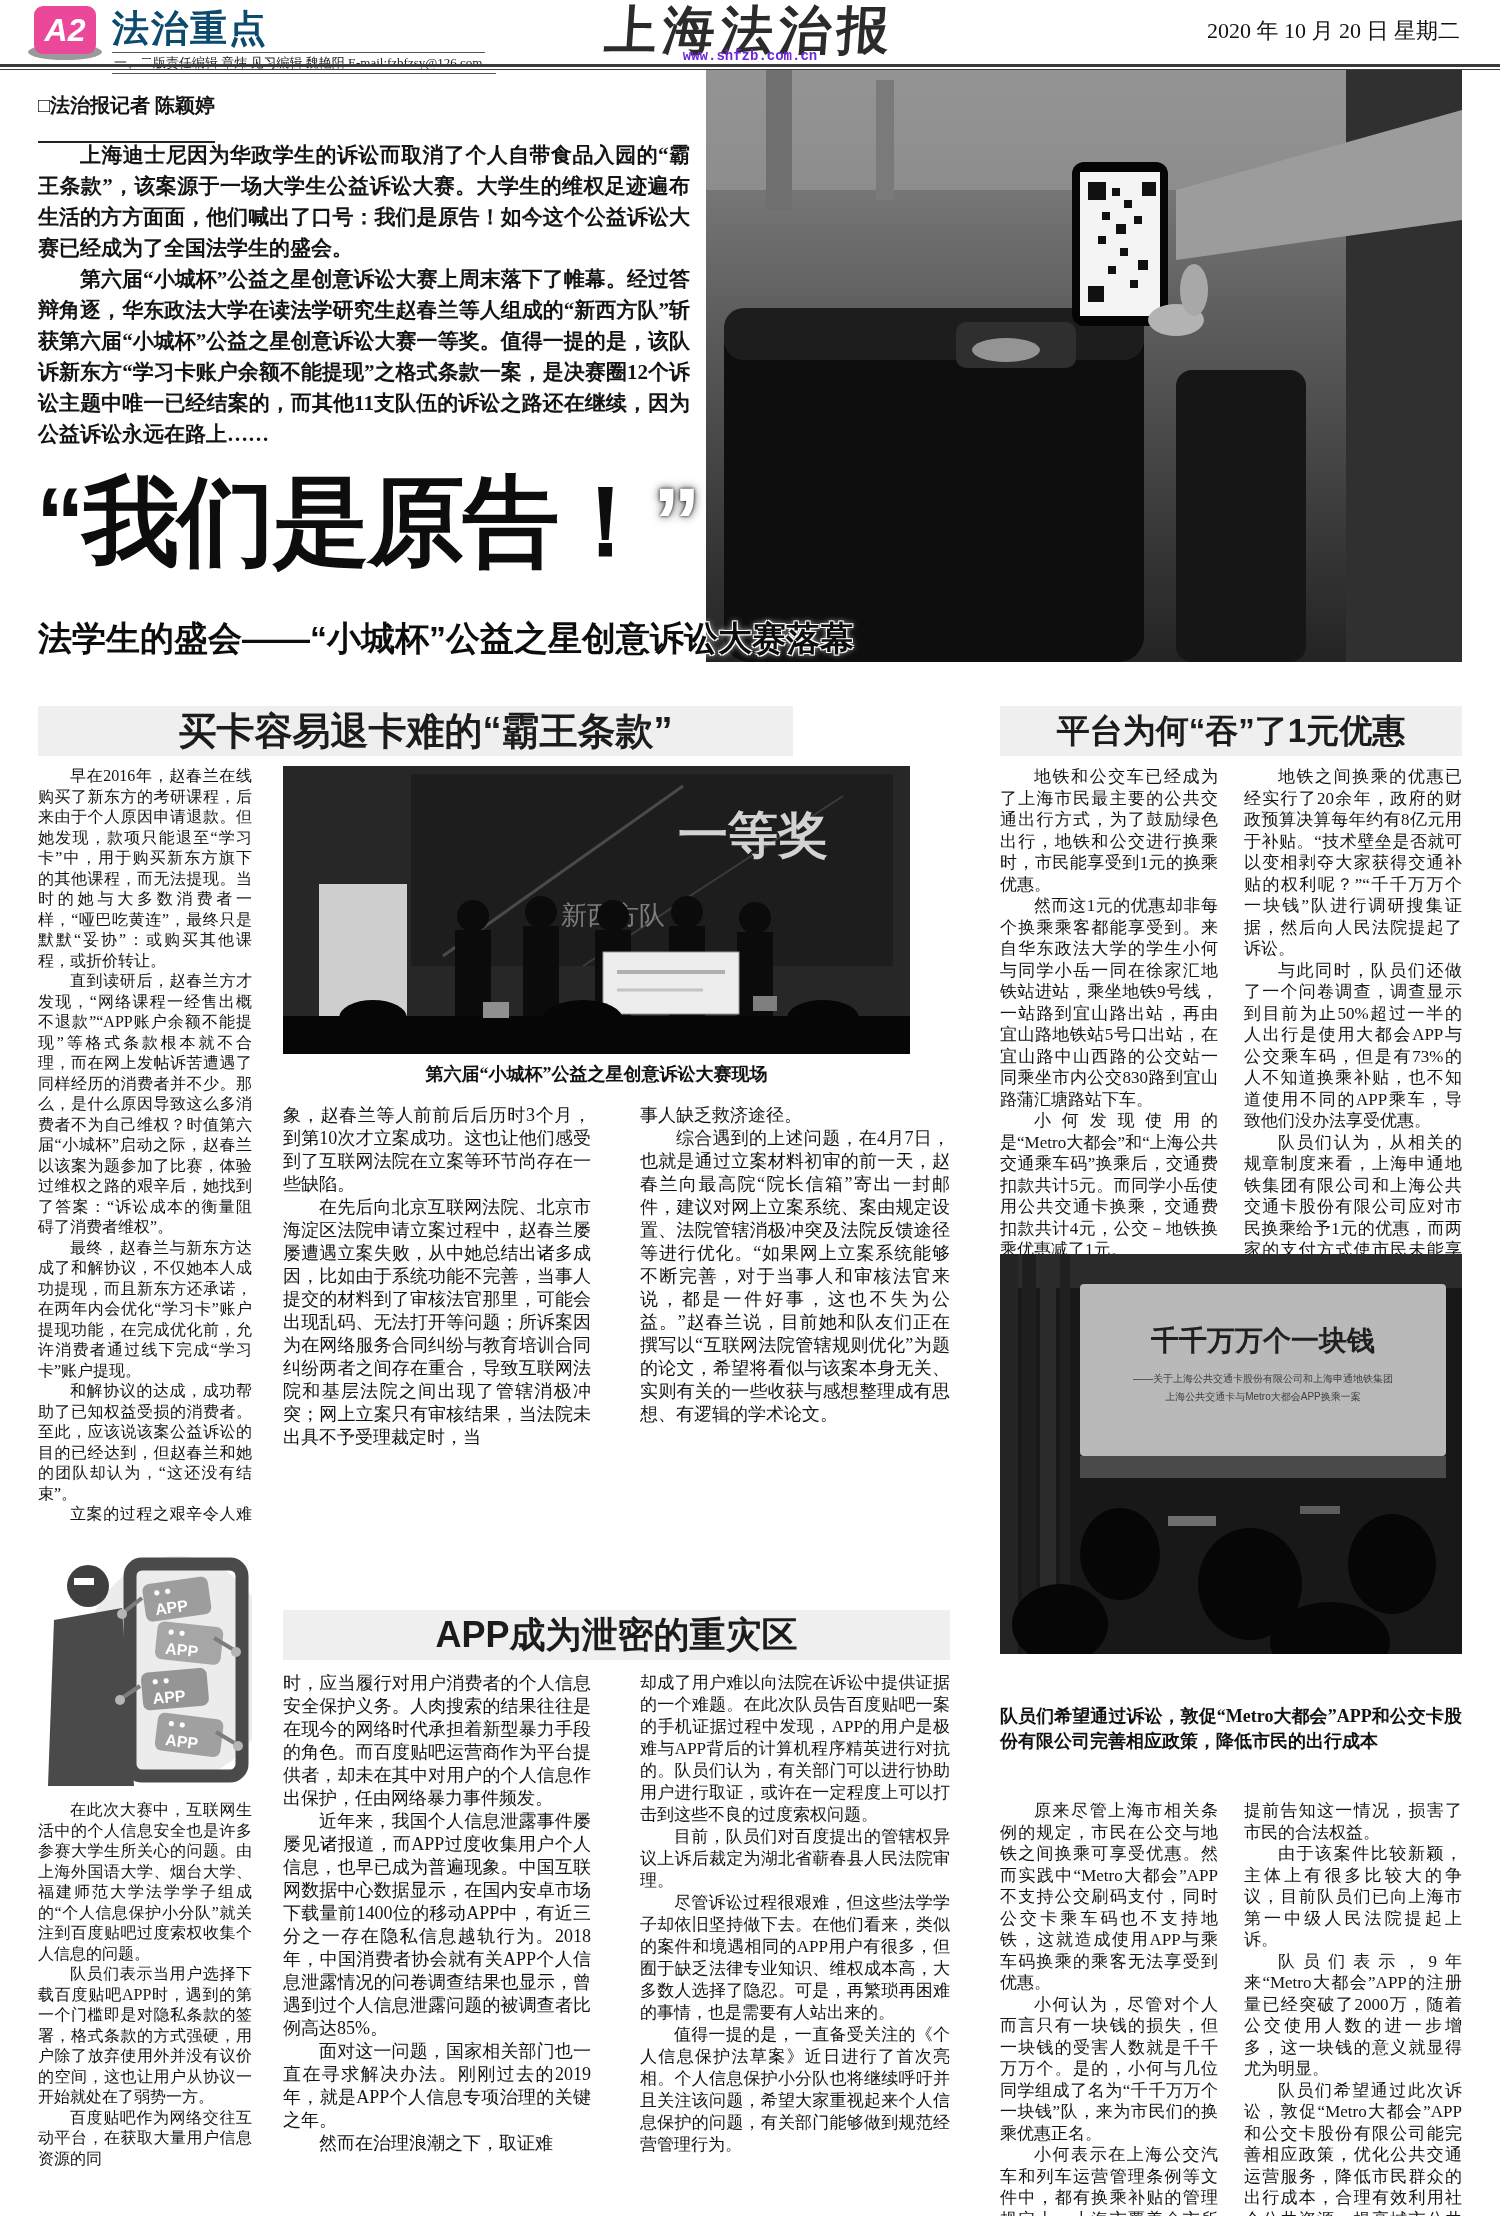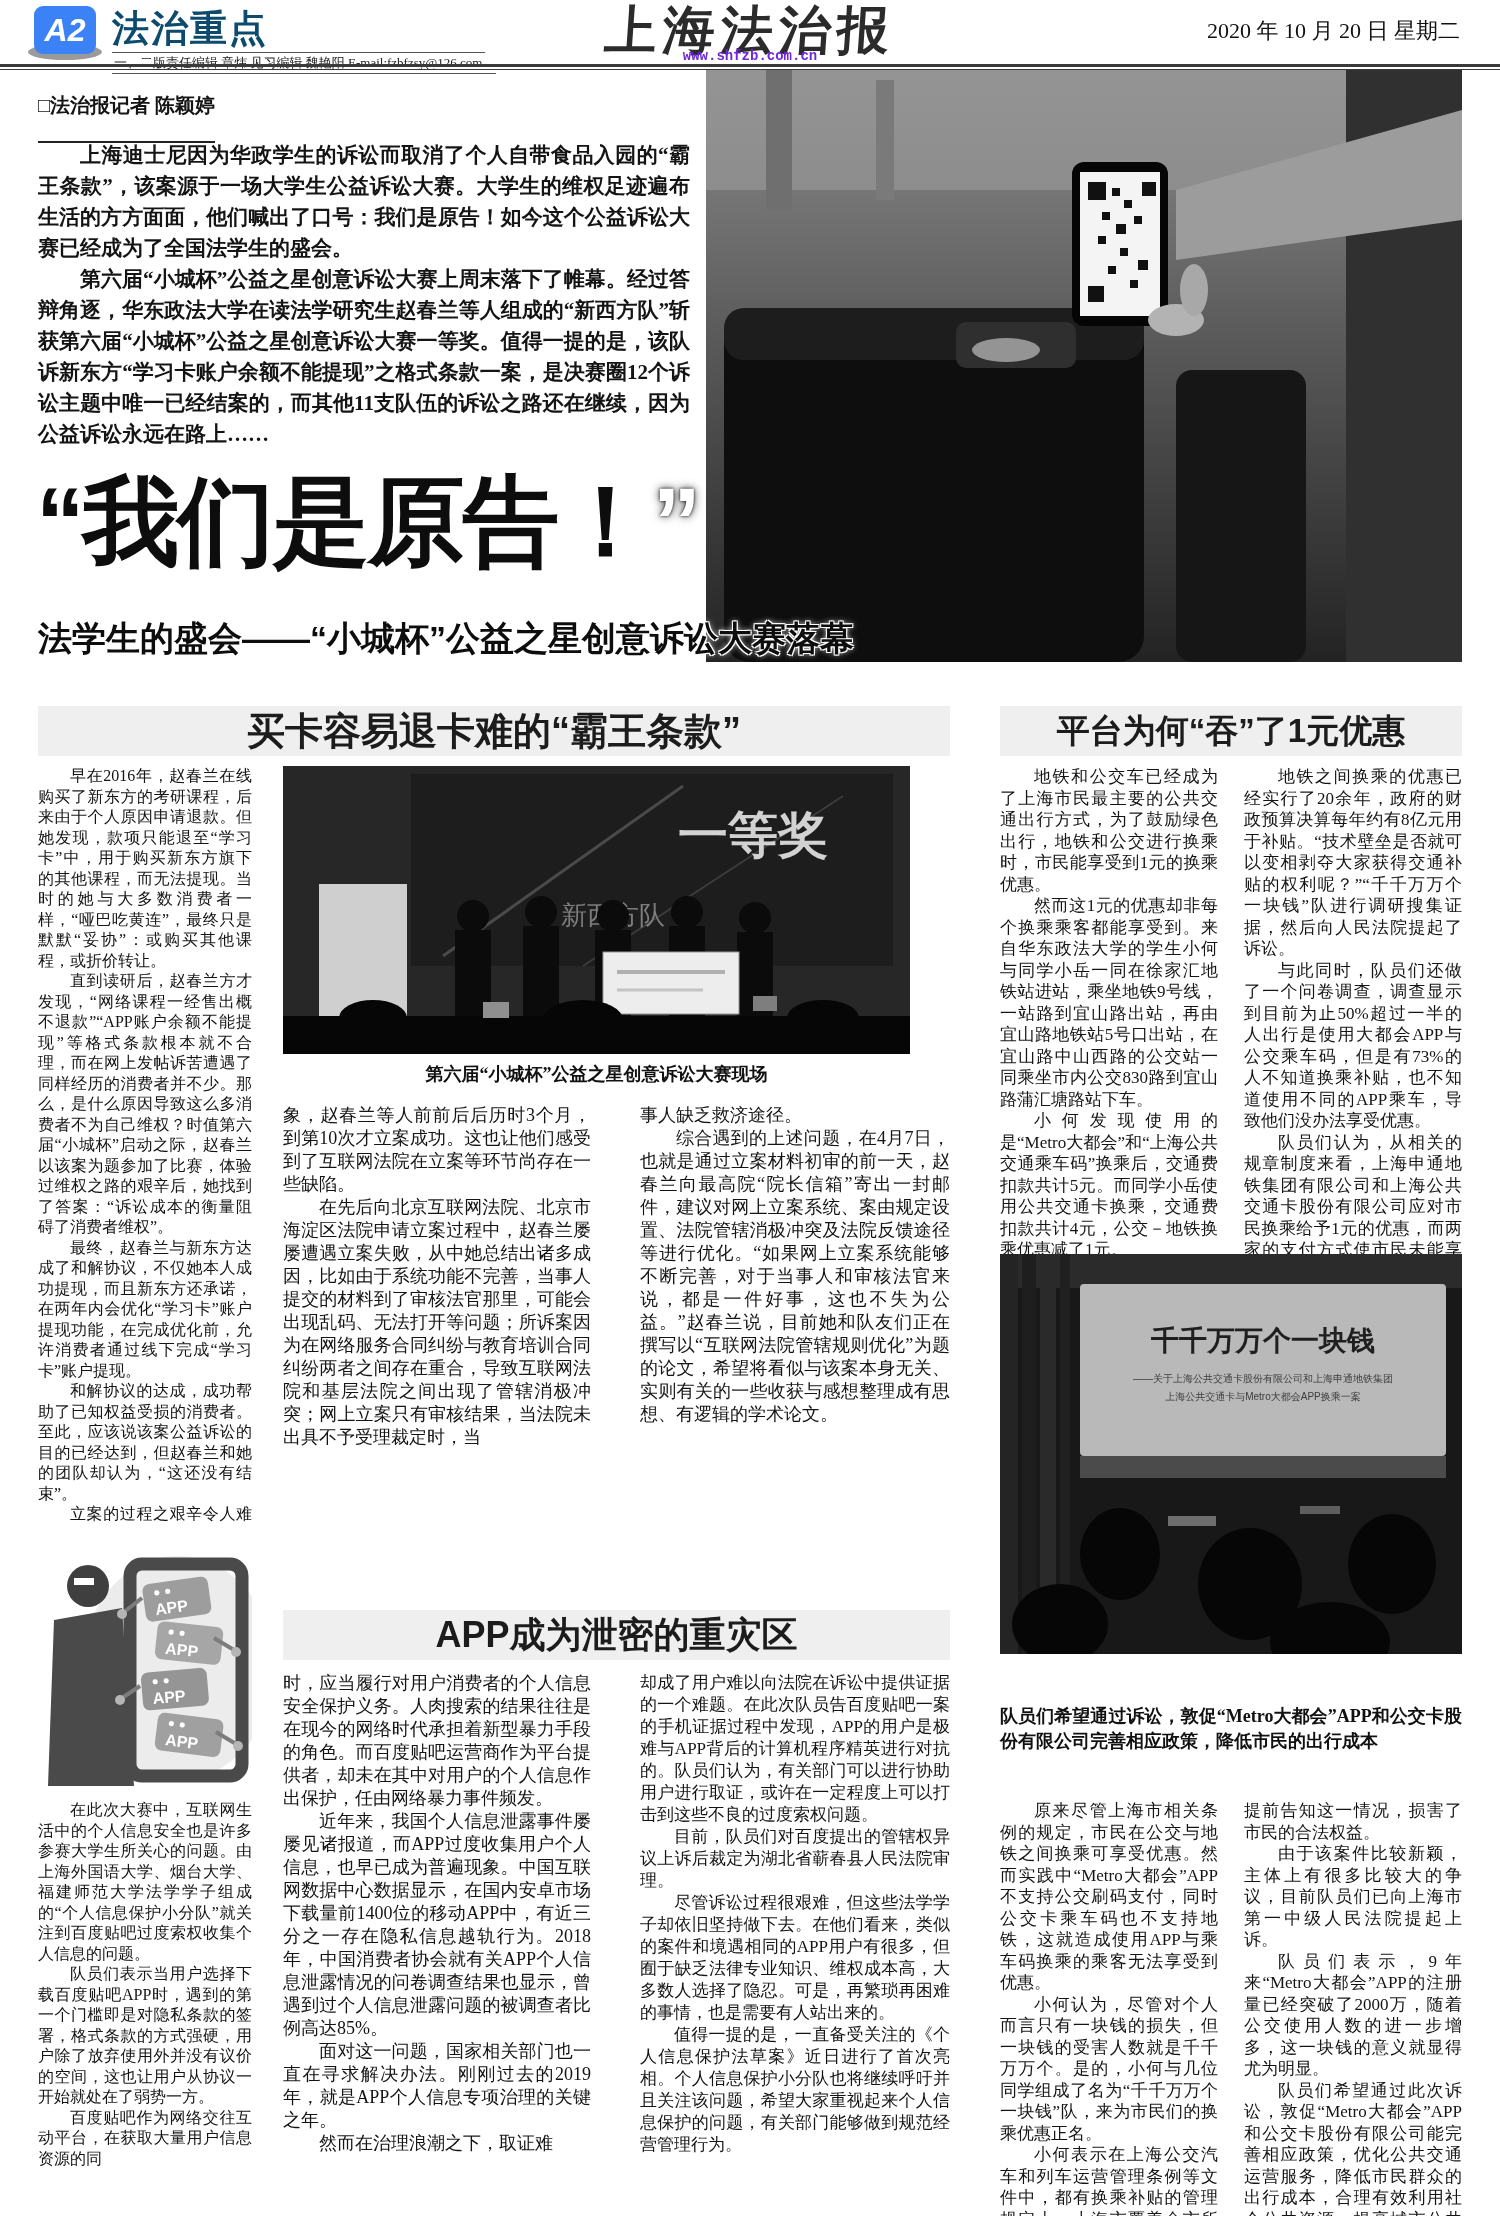--- a/index.html
+++ b/index.html
@@ -1,20 +1,20 @@
 <!DOCTYPE html>
 <html><head>
 <meta charset="utf-8">
 <style>
   html,body{margin:0;padding:0;background:#888;}
   #page{position:relative;width:1500px;height:2229px;background:#ffffff;overflow:hidden;
         font-family:"Liberation Serif","DejaVu Serif",serif;color:#141414;}
   .abs{position:absolute;}
   
-  .badge{left:34px;top:6px;width:62px;height:48px;background:#3b82f6;border-radius:9px;
+  .badge{left:34px;top:6px;width:62px;height:48px;background:#ec4899;border-radius:9px;
          color:#fff;font-family:"Liberation Sans",sans-serif;font-weight:bold;font-style:italic;
          font-size:32px;text-align:center;line-height:48px;z-index:3;}
   .badge-shadow{left:28px;top:44px;width:74px;height:16px;background:#9a9a9a;border-radius:50%;z-index:2;}
   .section-label{left:112px;top:4px;font-family:"Liberation Sans",sans-serif;font-weight:900;
                  font-size:37px;color:#0c4a6e;letter-spacing:2px;}
   .masthead{left:0;top:-4px;width:1500px;text-align:center;font-weight:900;font-size:52px;
             letter-spacing:6px;color:#2b2b2b;transform:skewX(-4deg);}
   .website{left:0;top:48px;width:1500px;text-align:center;font-family:Liberation Mono, monospace;
            font-weight:bold;font-size:14px;color:#6d28d9;}
   .pubdate{right:40px;top:16px;font-size:22px;color:#111;}
@@ -28,21 +28,21 @@
   .intro p{margin:0;text-indent:2em;}
   .lead-photo{left:706px;top:70px;width:756px;height:592px;overflow:hidden;}
   .headline-big{left:36px;top:458px;font-family:"Liberation Sans",sans-serif;font-weight:900;
                 font-size:97px;letter-spacing:-2px;color:#0d0d0d;white-space:nowrap;z-index:5;}
   .headline-big .wq{color:#ffffff;text-shadow:0 0 10px rgba(0,0,0,.75),0 0 3px rgba(0,0,0,.9);}
   .deck{left:38px;top:616px;font-family:"Liberation Sans",sans-serif;font-weight:900;font-size:34px;
         color:#0d0d0d;white-space:nowrap;z-index:5;
         text-shadow:0 0 6px #fff,1px 1px 0 #fff,-1px -1px 0 #fff,1px -1px 0 #fff,-1px 1px 0 #fff;}
   
   .band{background:#efefef;text-align:center;font-family:"Liberation Sans",sans-serif;font-weight:900;color:#1c1c1c;}
-  .band1{left:38px;top:706px;width:912px;height:50px;font-size:38px;line-height:50px;}
+  .band1{left:38px;top:706px;width:735px;height:50px;font-size:38px;line-height:50px;padding-left:20px;}
   .band2{left:1000px;top:706px;width:462px;height:50px;font-size:33px;line-height:50px;}
   .band3{left:283px;top:1610px;width:667px;height:50px;font-size:36px;line-height:50px;}
   
   .col{overflow:hidden;text-align:justify;}
   .col p{margin:0;text-indent:2em;}
   .col p.cont{text-indent:0;}
   .s1col1 {left:38px;  top:766px;  width:214px;height:760px;font-size:16px;line-height:20.5px;}
   .s1col1b{left:38px;  top:1800px; width:214px;height:416px;font-size:16px;line-height:20.5px;}
   .sA     {left:283px; top:1104px; width:308px;height:494px;font-size:18px;line-height:23px;}
   .sB     {left:640px; top:1104px; width:310px;height:494px;font-size:18px;line-height:23px;}

